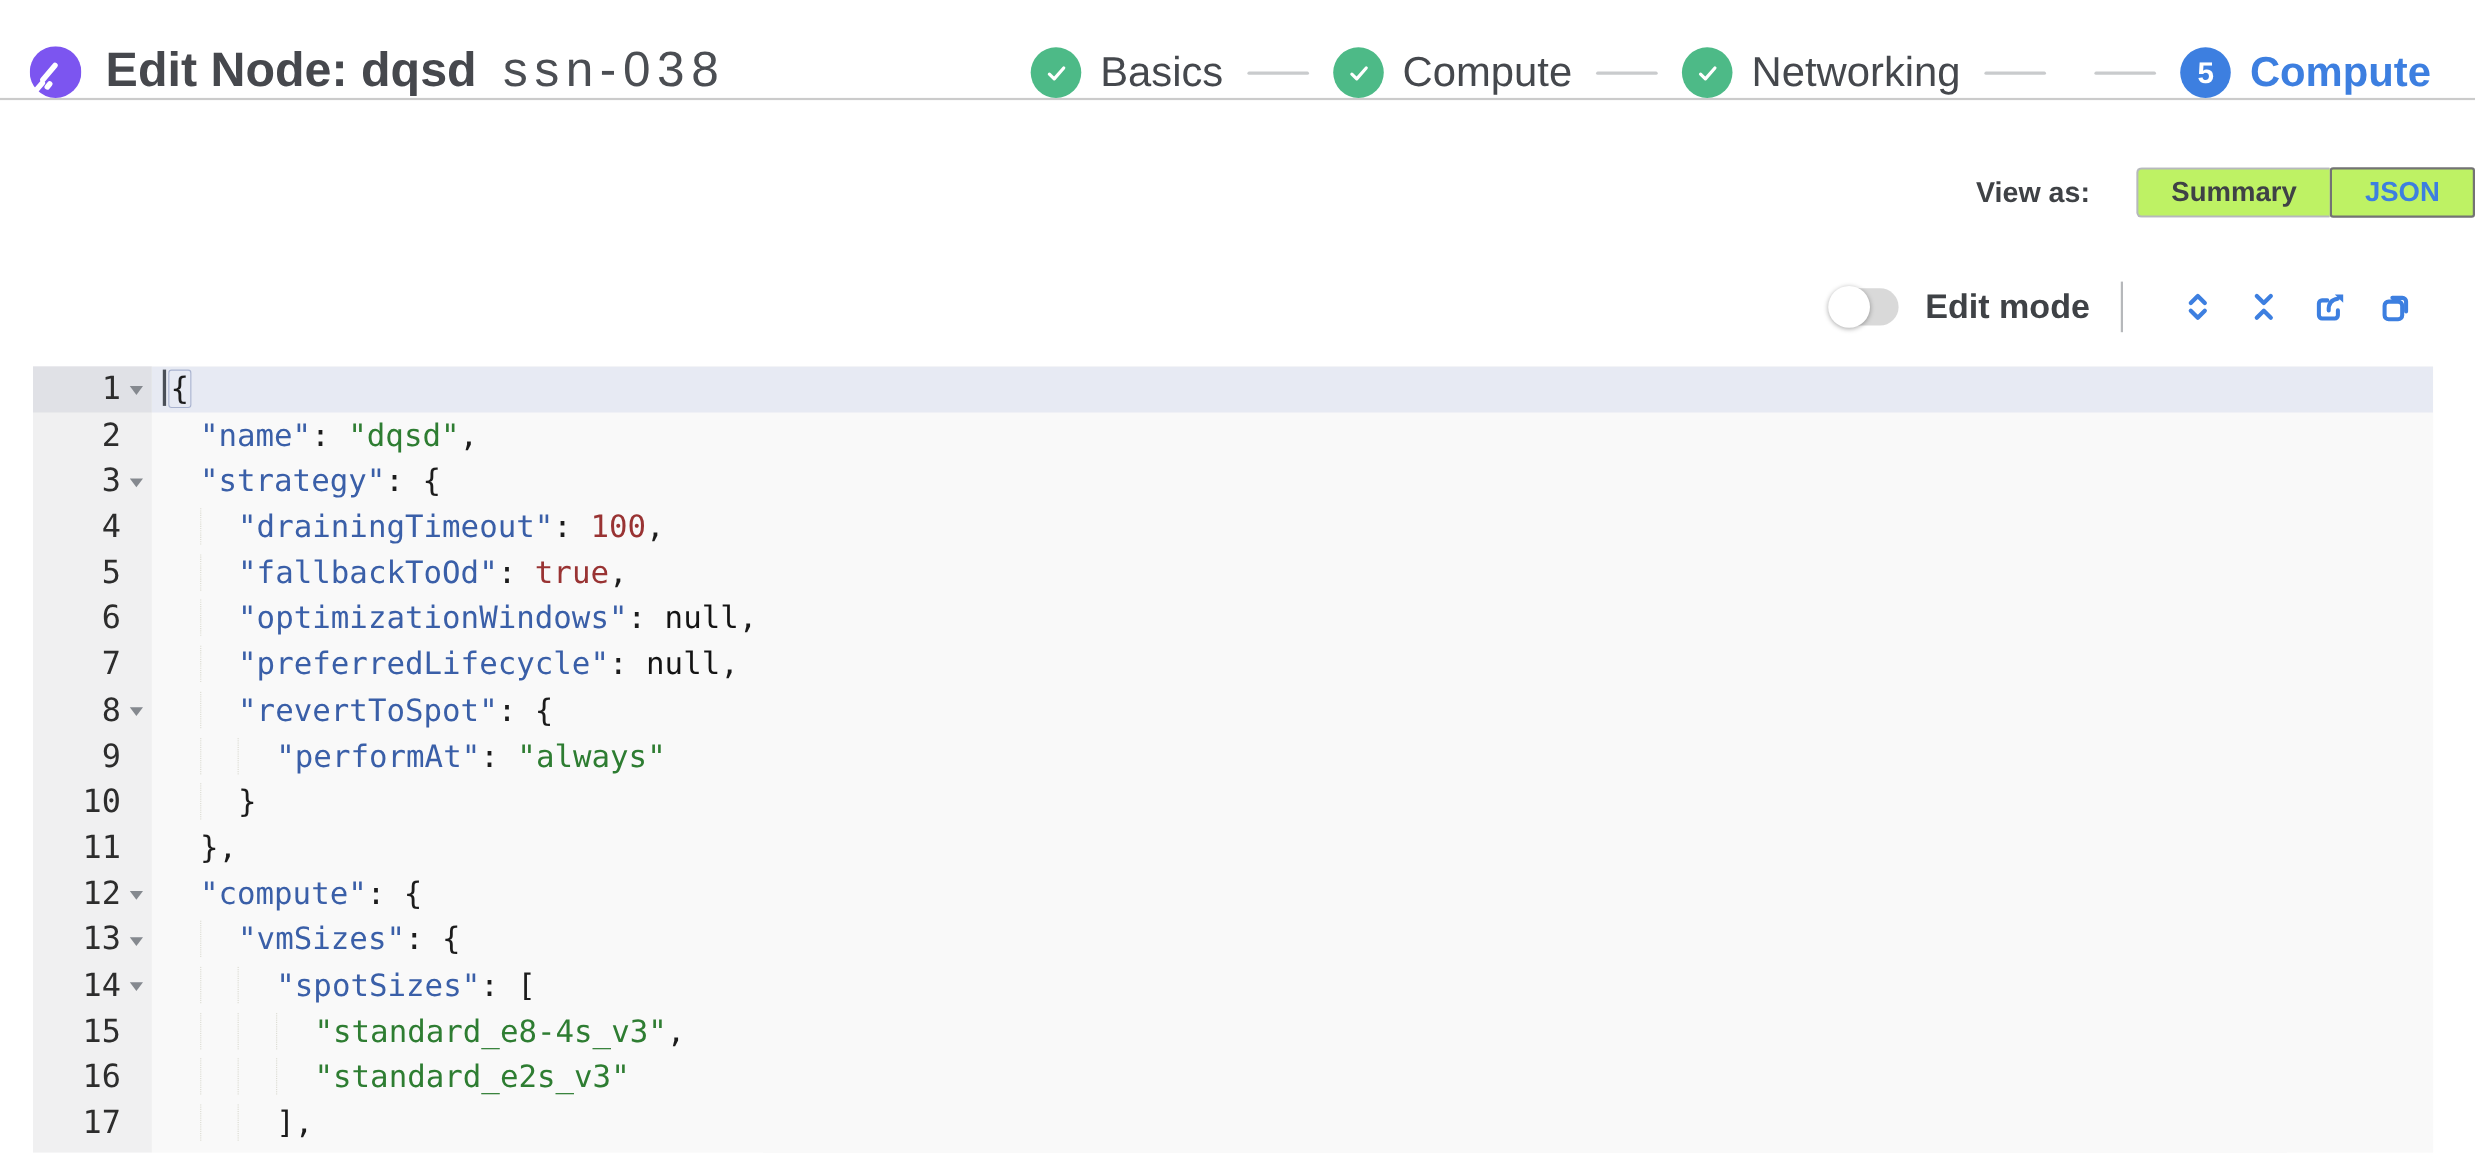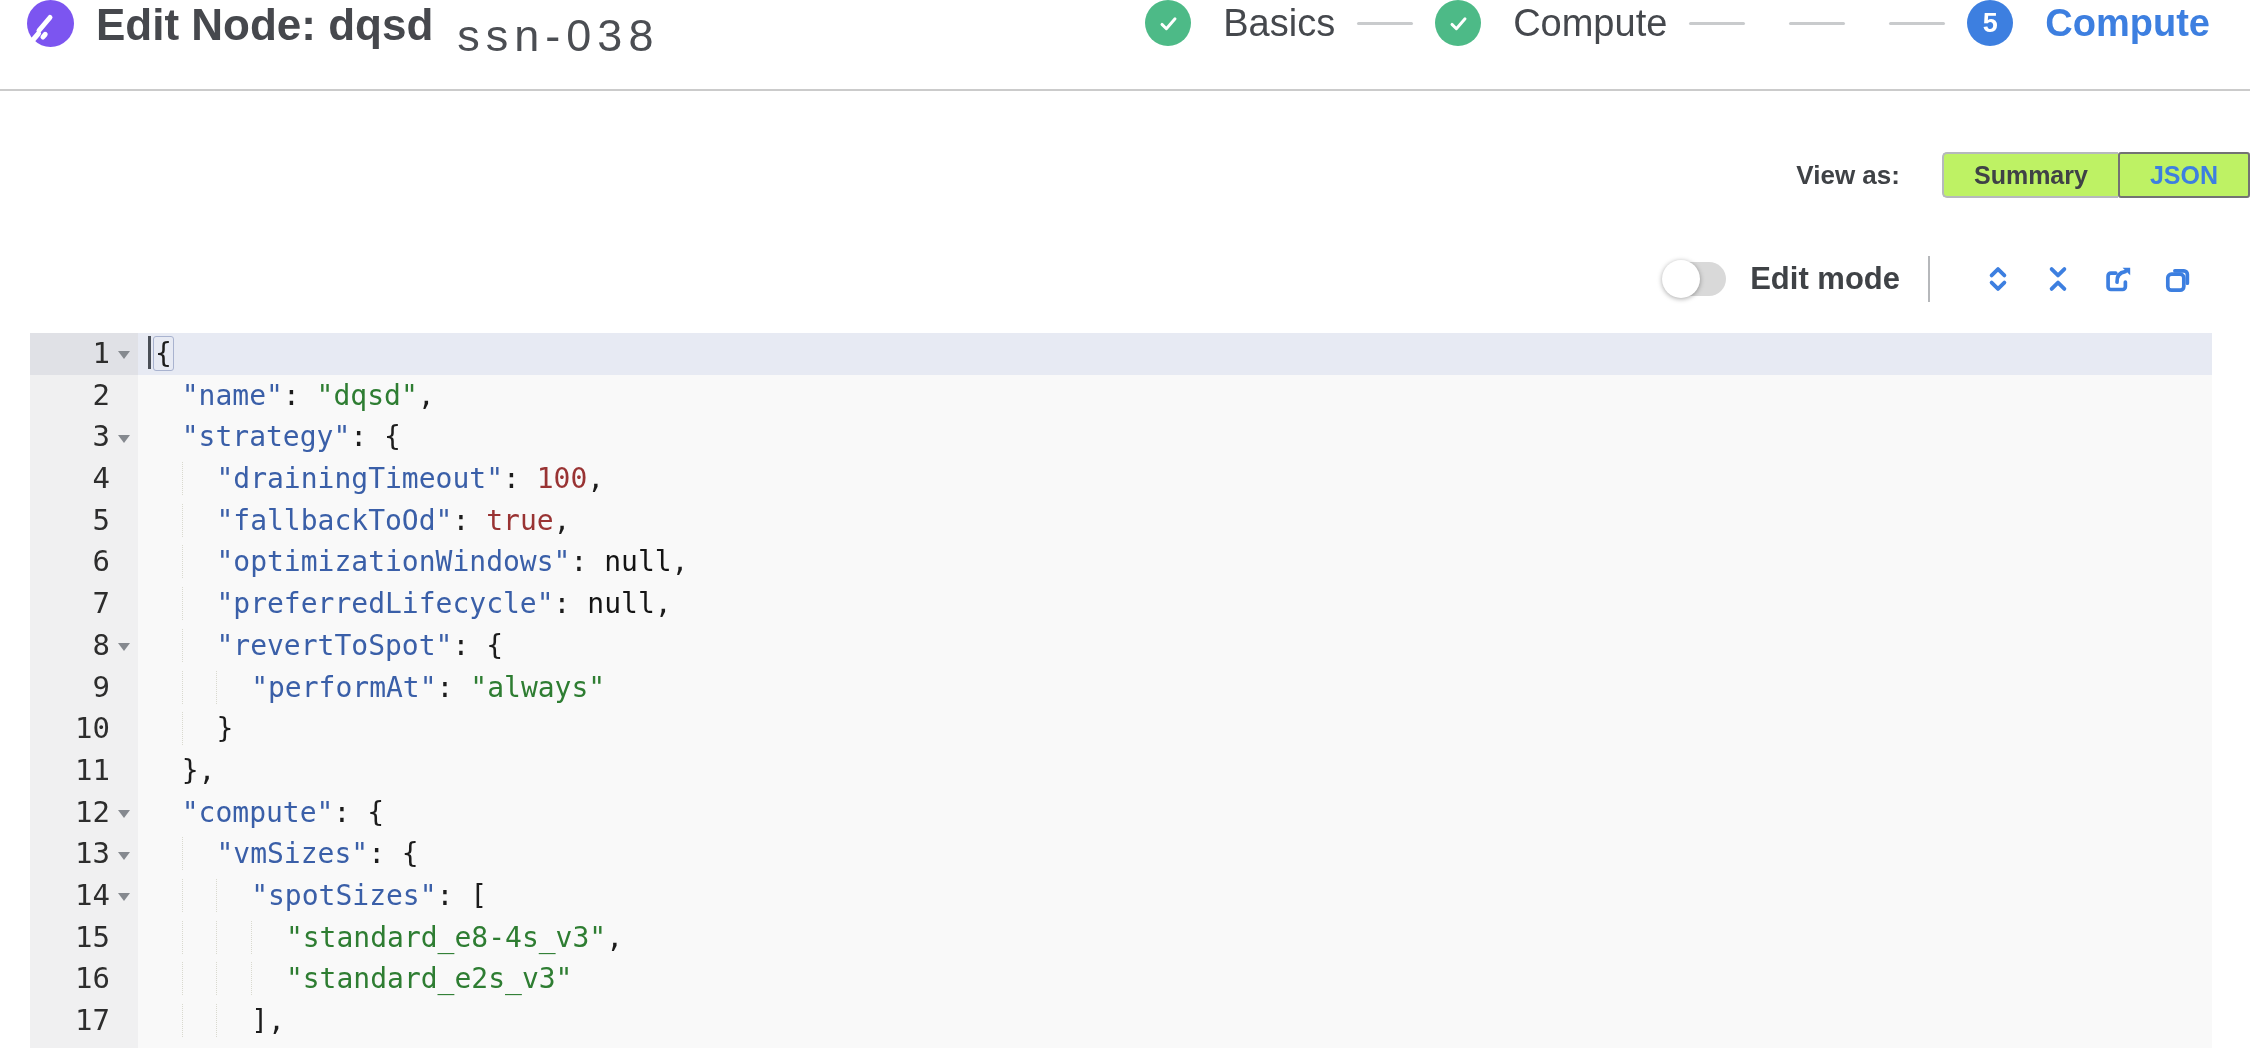--- a/index.html
+++ b/index.html
@@ -1,35 +1,35 @@
 <!DOCTYPE html>
 <html><head>
 <meta charset="utf-8">
 <style>
   * { box-sizing: border-box; margin: 0; padding: 0; }
   html, body { width: 2250px; height: 1048px; overflow: hidden; background: #fff;
     font-family: "Liberation Sans", sans-serif; }
 
   
-  .hdr { height: 91px; display: flex; align-items: flex-start;
+  .hdr { height: 91px; display: flex; align-items: flex-end;
     border-bottom: 2px solid #cbcbcb; padding: 0 40px 0 27px; }
   .logo { width: 47px; height: 47px; flex: 0 0 auto; }
   .title { font-size: 44px; font-weight: 700; color: #46484d; margin-left: 22px;
     white-space: nowrap; }
   .node-id { font-size: 45px; font-weight: 400; color: #4b4e53; margin-left: 24px;
     width: 215px; overflow: hidden; white-space: nowrap; letter-spacing: 6px; flex: 0 0 auto; margin-top: 10px; }
   .hspacer { flex: 1; }
 
   .stepper { display: flex; align-items: center; flex: 0 0 auto; }
   .step { display: flex; align-items: center; }
   .badge { width: 46px; height: 46px; border-radius: 50%; display: flex;
     align-items: center; justify-content: center; flex: 0 0 auto; }
   .badge.done    { background: #4dba87; }
   .badge.current { background: #3d7fe0; color: #fff; font-size: 27px; font-weight: 700; }
-  .step-label { font-size: 38px; color: #45484d; margin-left: 32px; white-space: nowrap; }
+  .step-label { font-size: 38px; color: #45484d; margin-left: 17px; white-space: nowrap; }
   .step.current .step-label { color: #3d7fe0; font-weight: 600; }
   .connector { width: 56px; height: 3px; background: #c9cbcd; border-radius: 2px;
     margin: 0 22px; }
 
   
   .viewas-row { margin: 60px 0 0 33px; height: 48px; display: flex; align-items: center; justify-content: flex-end; }
   .viewas-label { font-size: 26px; font-weight: 700; color: #3f4246; }
   .seg { display: flex; align-items: stretch; margin-left: 42px; height: 46px; }
   .seg-btn { background: #bef264; font-family: inherit; font-size: 25px; font-weight: 700;
     padding: 0 30px; cursor: pointer; display: flex; align-items: center; }
@@ -108,20 +108,28 @@
         <div class="connector"></div>
         <div class="step completed">
           <div class="badge done">
             <svg viewBox="0 0 24 24" width="27" height="27">
               <path d="M6.2 12.8l3.9 3.8 7.7-8.8" fill="none" stroke="#fff" stroke-width="2.6" stroke-linecap="round" stroke-linejoin="round"></path>
             </svg>
           </div>
           <span class="step-label">Compute</span>
         </div>
         <div class="connector"></div>
+        <div class="step completed">
+          <div class="badge done">
+            <svg viewBox="0 0 24 24" width="27" height="27">
+              <path d="M6.2 12.8l3.9 3.8 7.7-8.8" fill="none" stroke="#fff" stroke-width="2.6" stroke-linecap="round" stroke-linejoin="round"></path>
+            </svg>
+          </div>
+          <span class="step-label">Networking</span>
+        </div>
         <div class="connector"></div>
         <div class="connector"></div>
         <div class="step current">
           <div class="badge current">5</div>
           <span class="step-label">Compute</span>
         </div>
       </nav>
   </header>
 
   <div class="viewas-row">

